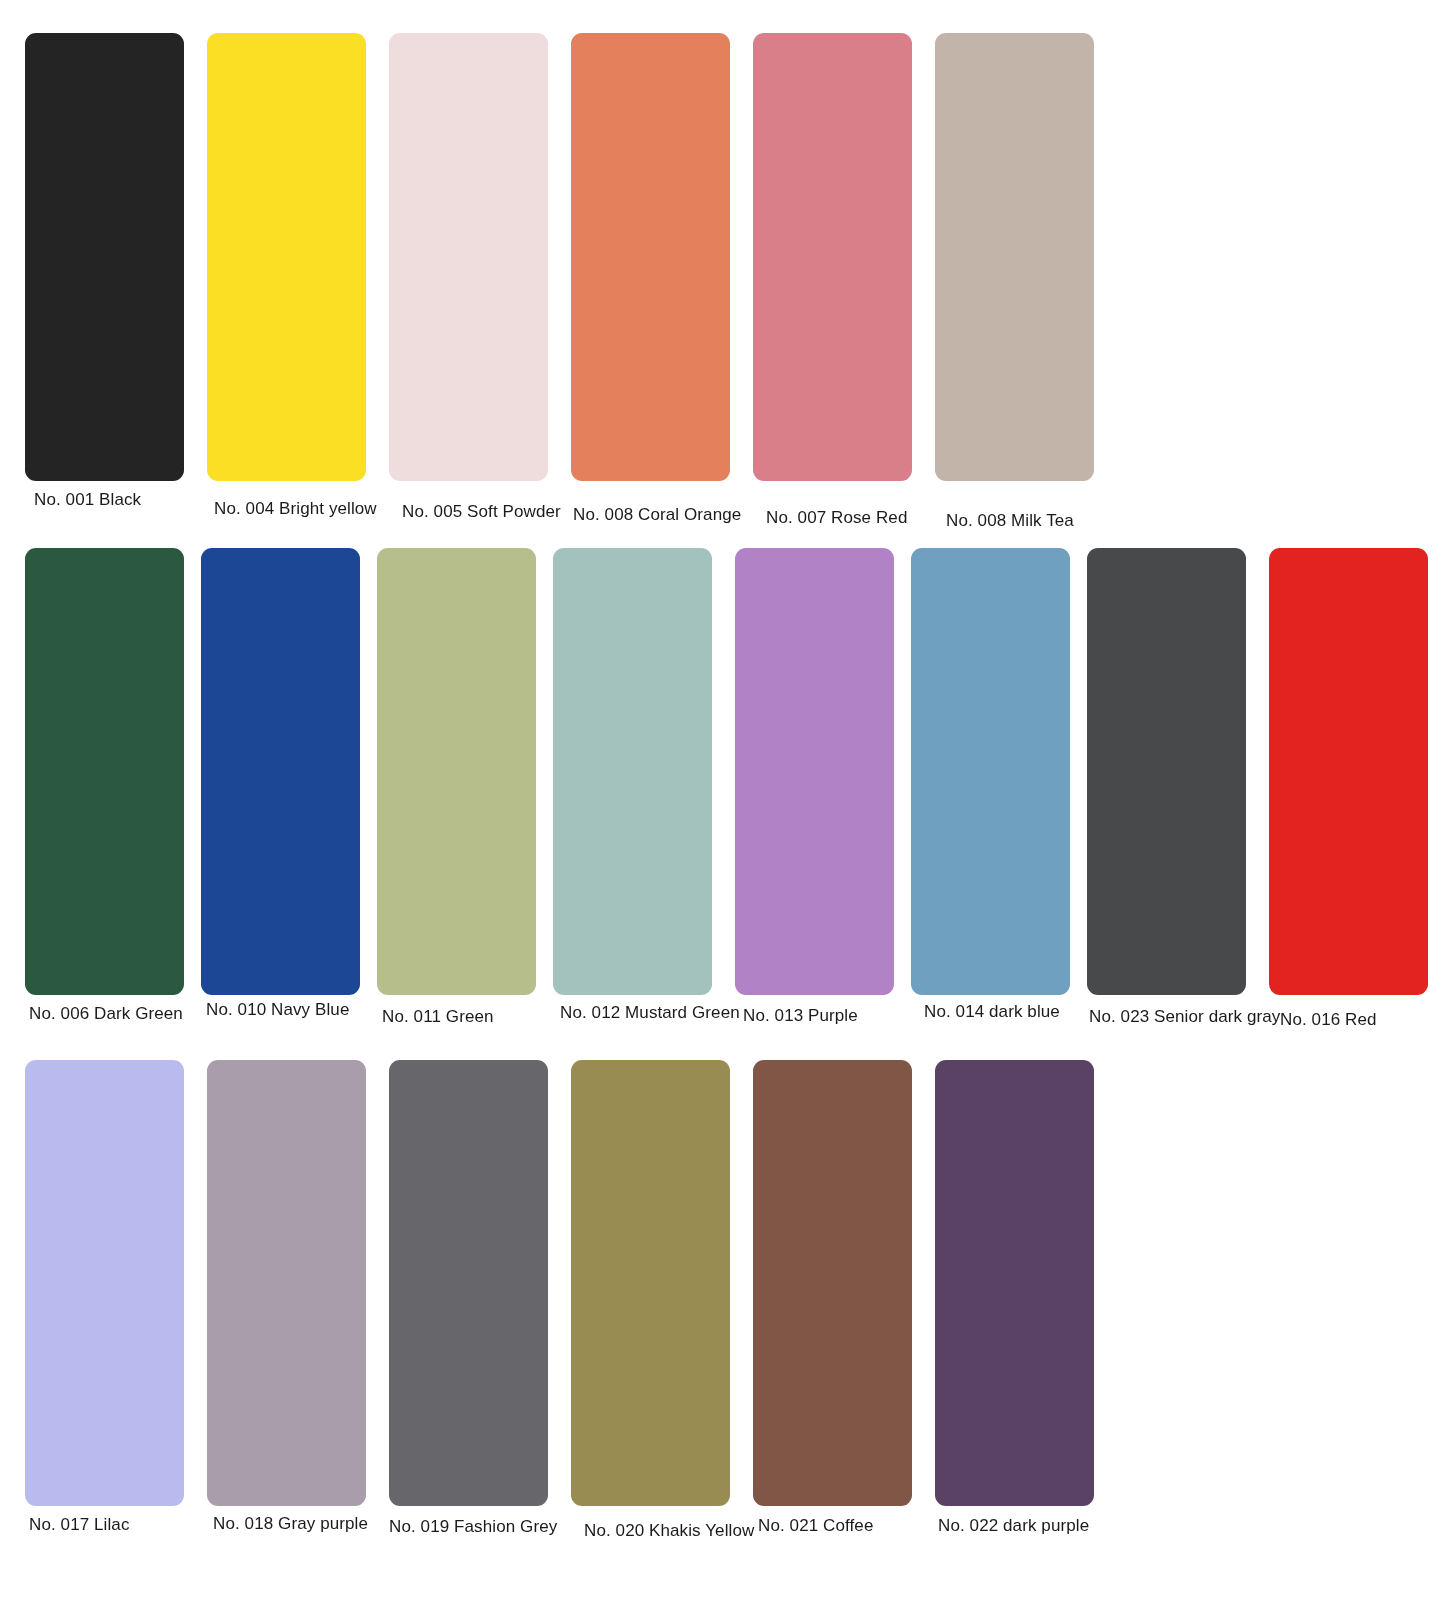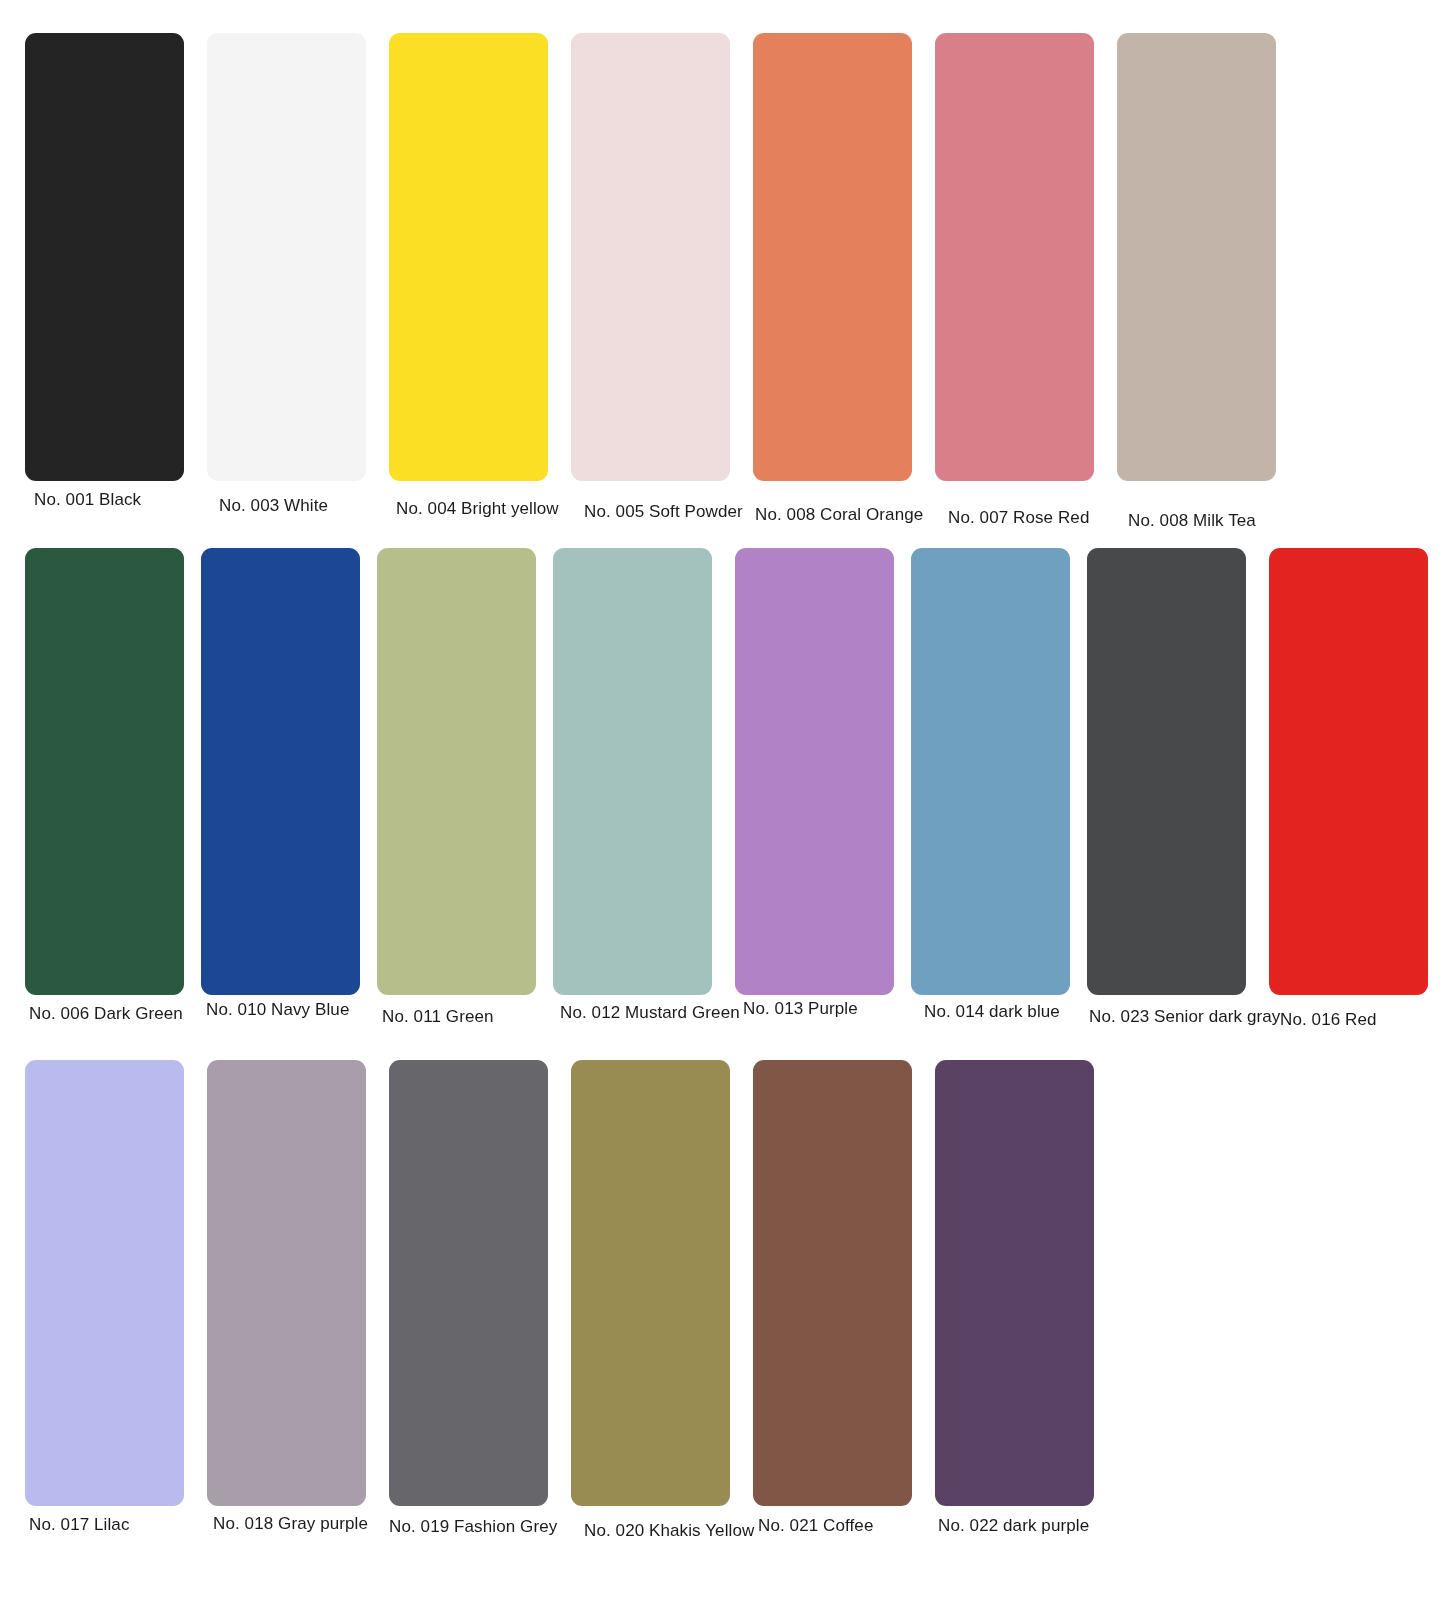--- a/index.html
+++ b/index.html
@@ -63,24 +63,20 @@
 <body>
 
 <div class="palette-sheet">
 
   <div class="swatch-row" id="row-0">
       <div class="swatch-cell">
         <div class="swatch-chip" style="background: rgb(36, 36, 36);"></div>
         <div class="swatch-label" style="margin-top: 10px; margin-left: 9px;">No.  001 Black</div>
       </div>
       <div class="swatch-cell">
-        <div class="swatch-chip" style="background: rgb(244, 244, 244);"></div>
-        <div class="swatch-label" style="margin-top: 16px; margin-left: 12px;">No. 003 White</div>
-      </div>
-      <div class="swatch-cell">
         <div class="swatch-chip" style="background: rgb(251, 223, 37);"></div>
         <div class="swatch-label" style="margin-top: 19px; margin-left: 7px;">No. 004 Bright yellow</div>
       </div>
       <div class="swatch-cell">
         <div class="swatch-chip" style="background: rgb(239, 220, 221);"></div>
         <div class="swatch-label" style="margin-top: 22px; margin-left: 13px;">No. 005 Soft Powder</div>
       </div>
       <div class="swatch-cell">
         <div class="swatch-chip" style="background: rgb(229, 128, 93);"></div>
         <div class="swatch-label" style="margin-top: 25px; margin-left: 2px;">No.  008 Coral Orange</div>
@@ -106,21 +102,21 @@
       <div class="swatch-cell">
         <div class="swatch-chip" style="background: rgb(182, 191, 140);"></div>
         <div class="swatch-label" style="margin-top: 13px; margin-left: 5px; text-align: center;">No.  011 Green</div>
       </div>
       <div class="swatch-cell">
         <div class="swatch-chip" style="background: rgb(163, 193, 189);"></div>
         <div class="swatch-label" style="margin-top: 9px; margin-left: 7px;">No. 012 Mustard Green</div>
       </div>
       <div class="swatch-cell">
         <div class="swatch-chip" style="background: rgb(177, 130, 198);"></div>
-        <div class="swatch-label" style="margin-top: 5px; margin-left: 8px;">No.  013 Purple</div>
+        <div class="swatch-label" style="margin-top: 12px; margin-left: 8px;">No.  013 Purple</div>
       </div>
       <div class="swatch-cell">
         <div class="swatch-chip" style="background: rgb(111, 160, 191);"></div>
         <div class="swatch-label" style="margin-top: 8px; margin-left: 13px;">No. 014 dark blue</div>
       </div>
       <div class="swatch-cell">
         <div class="swatch-chip" style="background: rgb(72, 73, 75);"></div>
         <div class="swatch-label" style="margin-top: 13px; margin-left: 2px;">No. 023 Senior dark gray</div>
       </div>
       <div class="swatch-cell">

